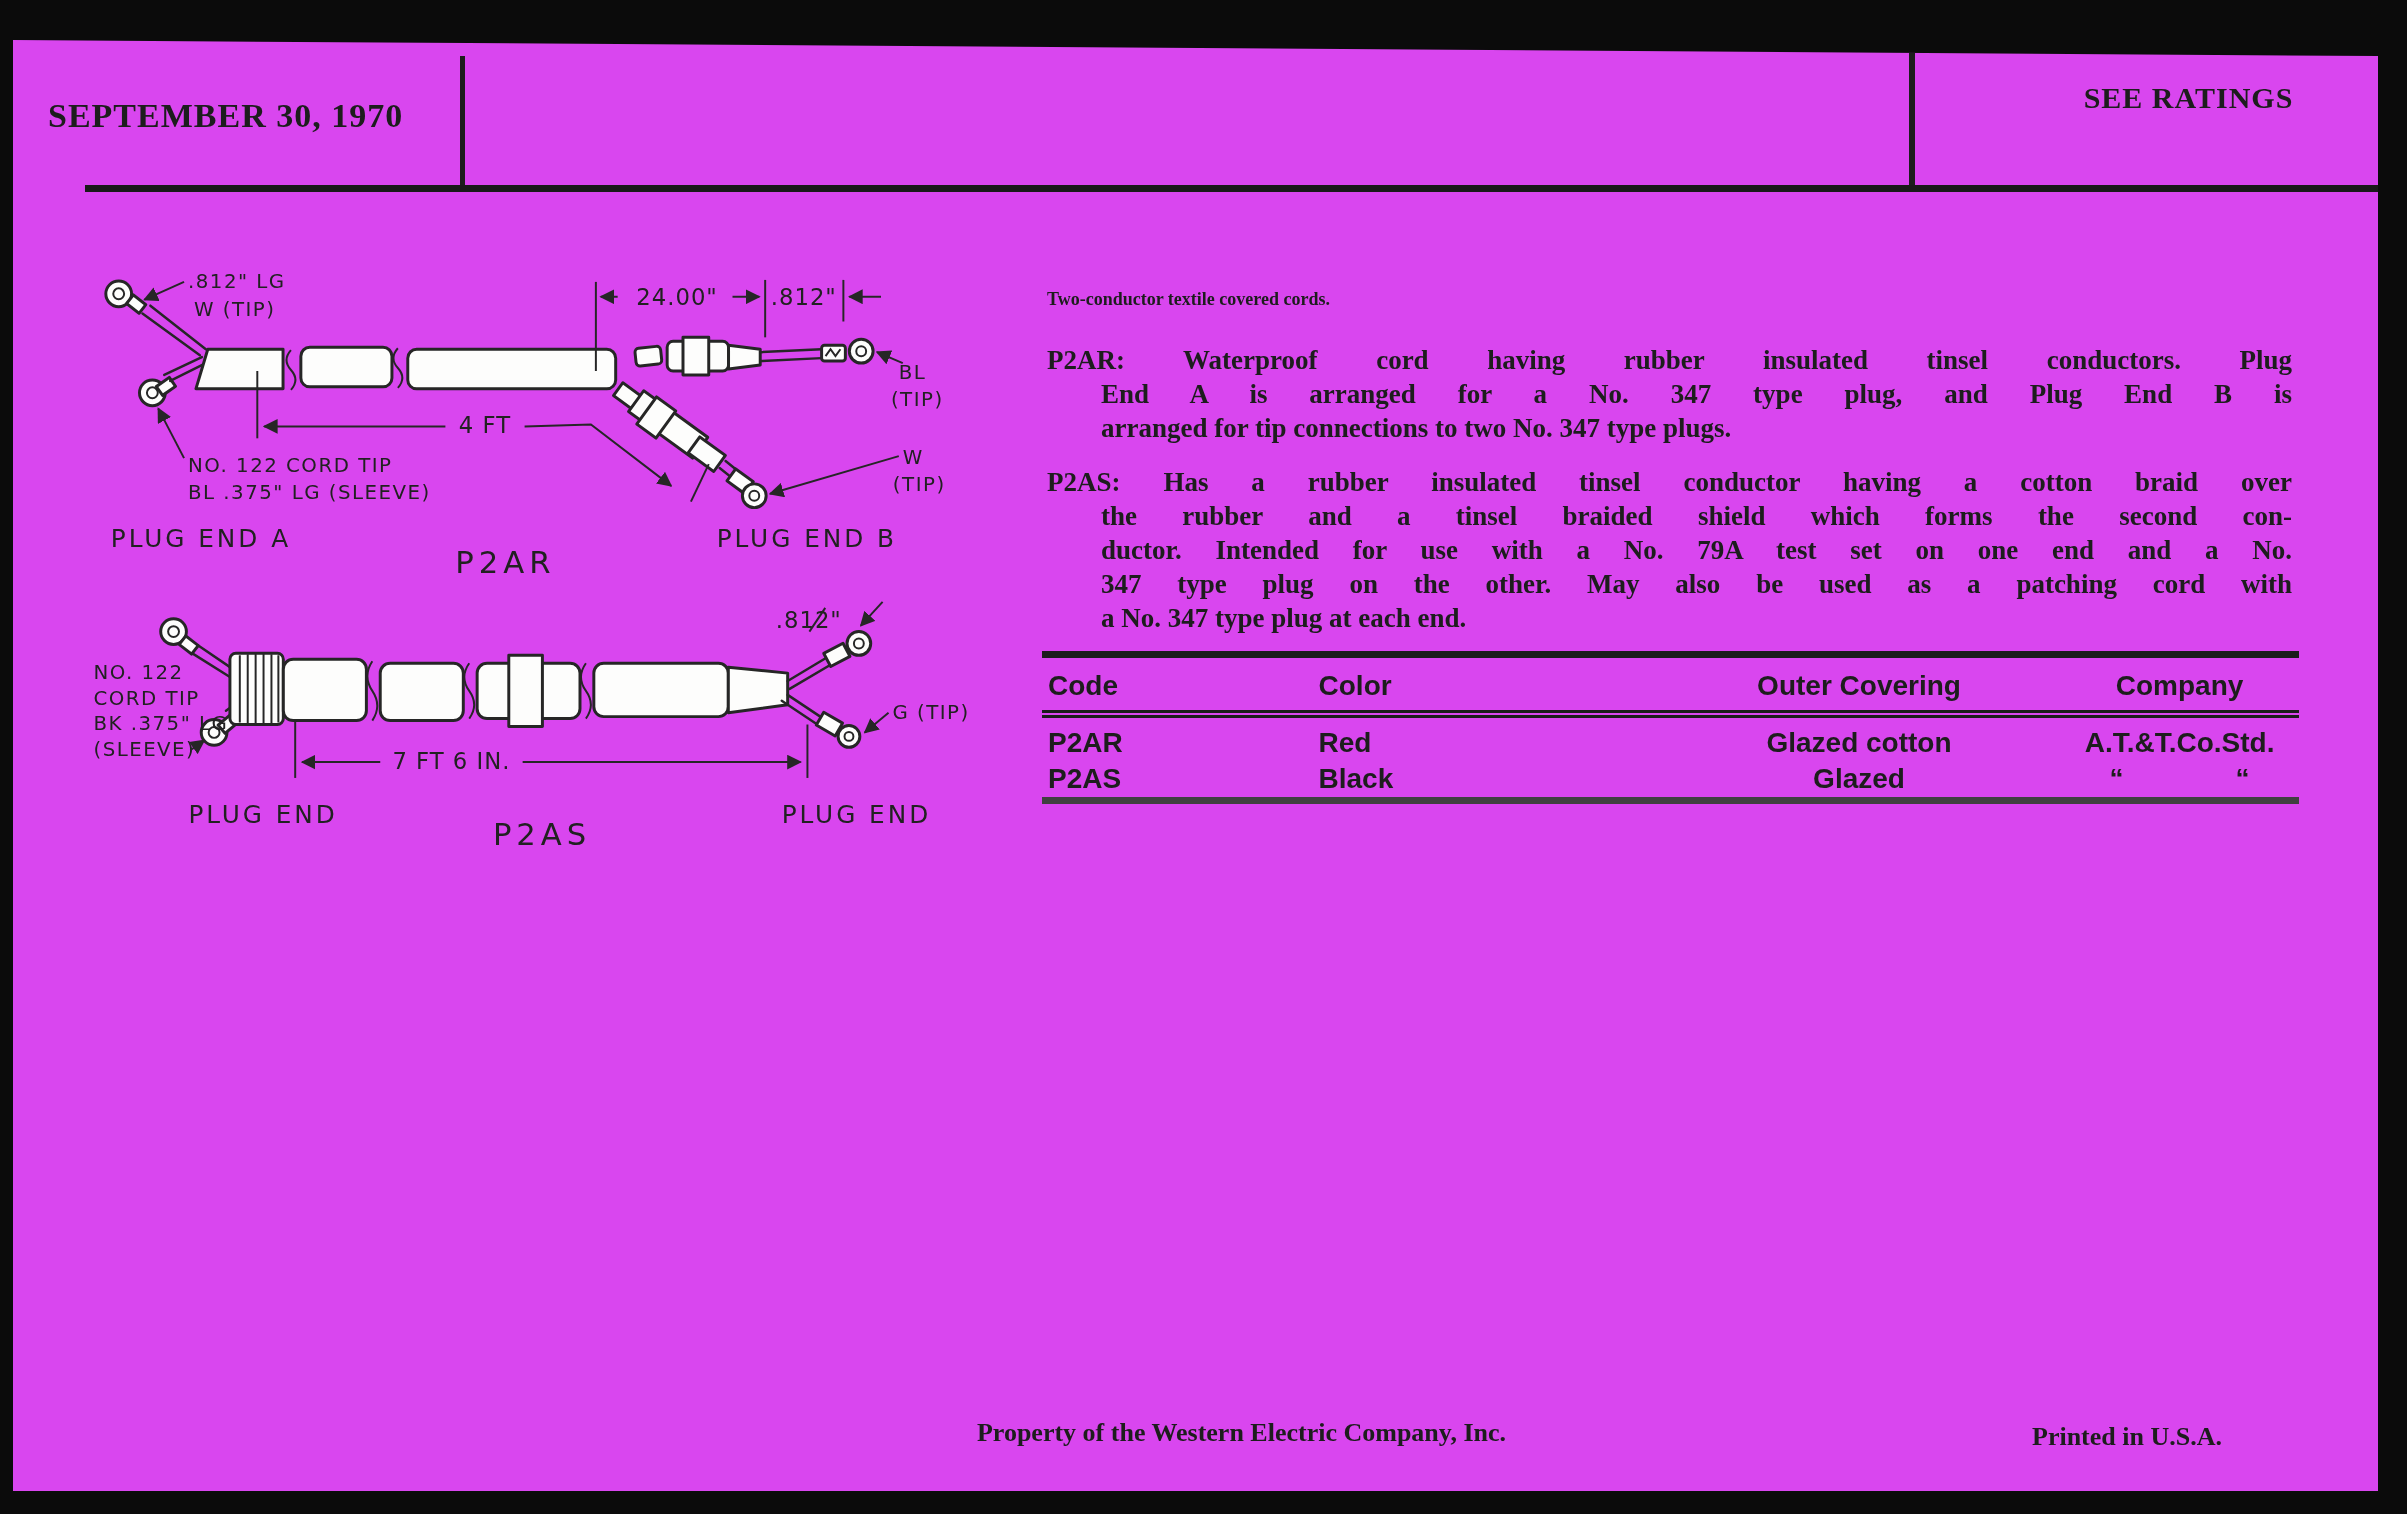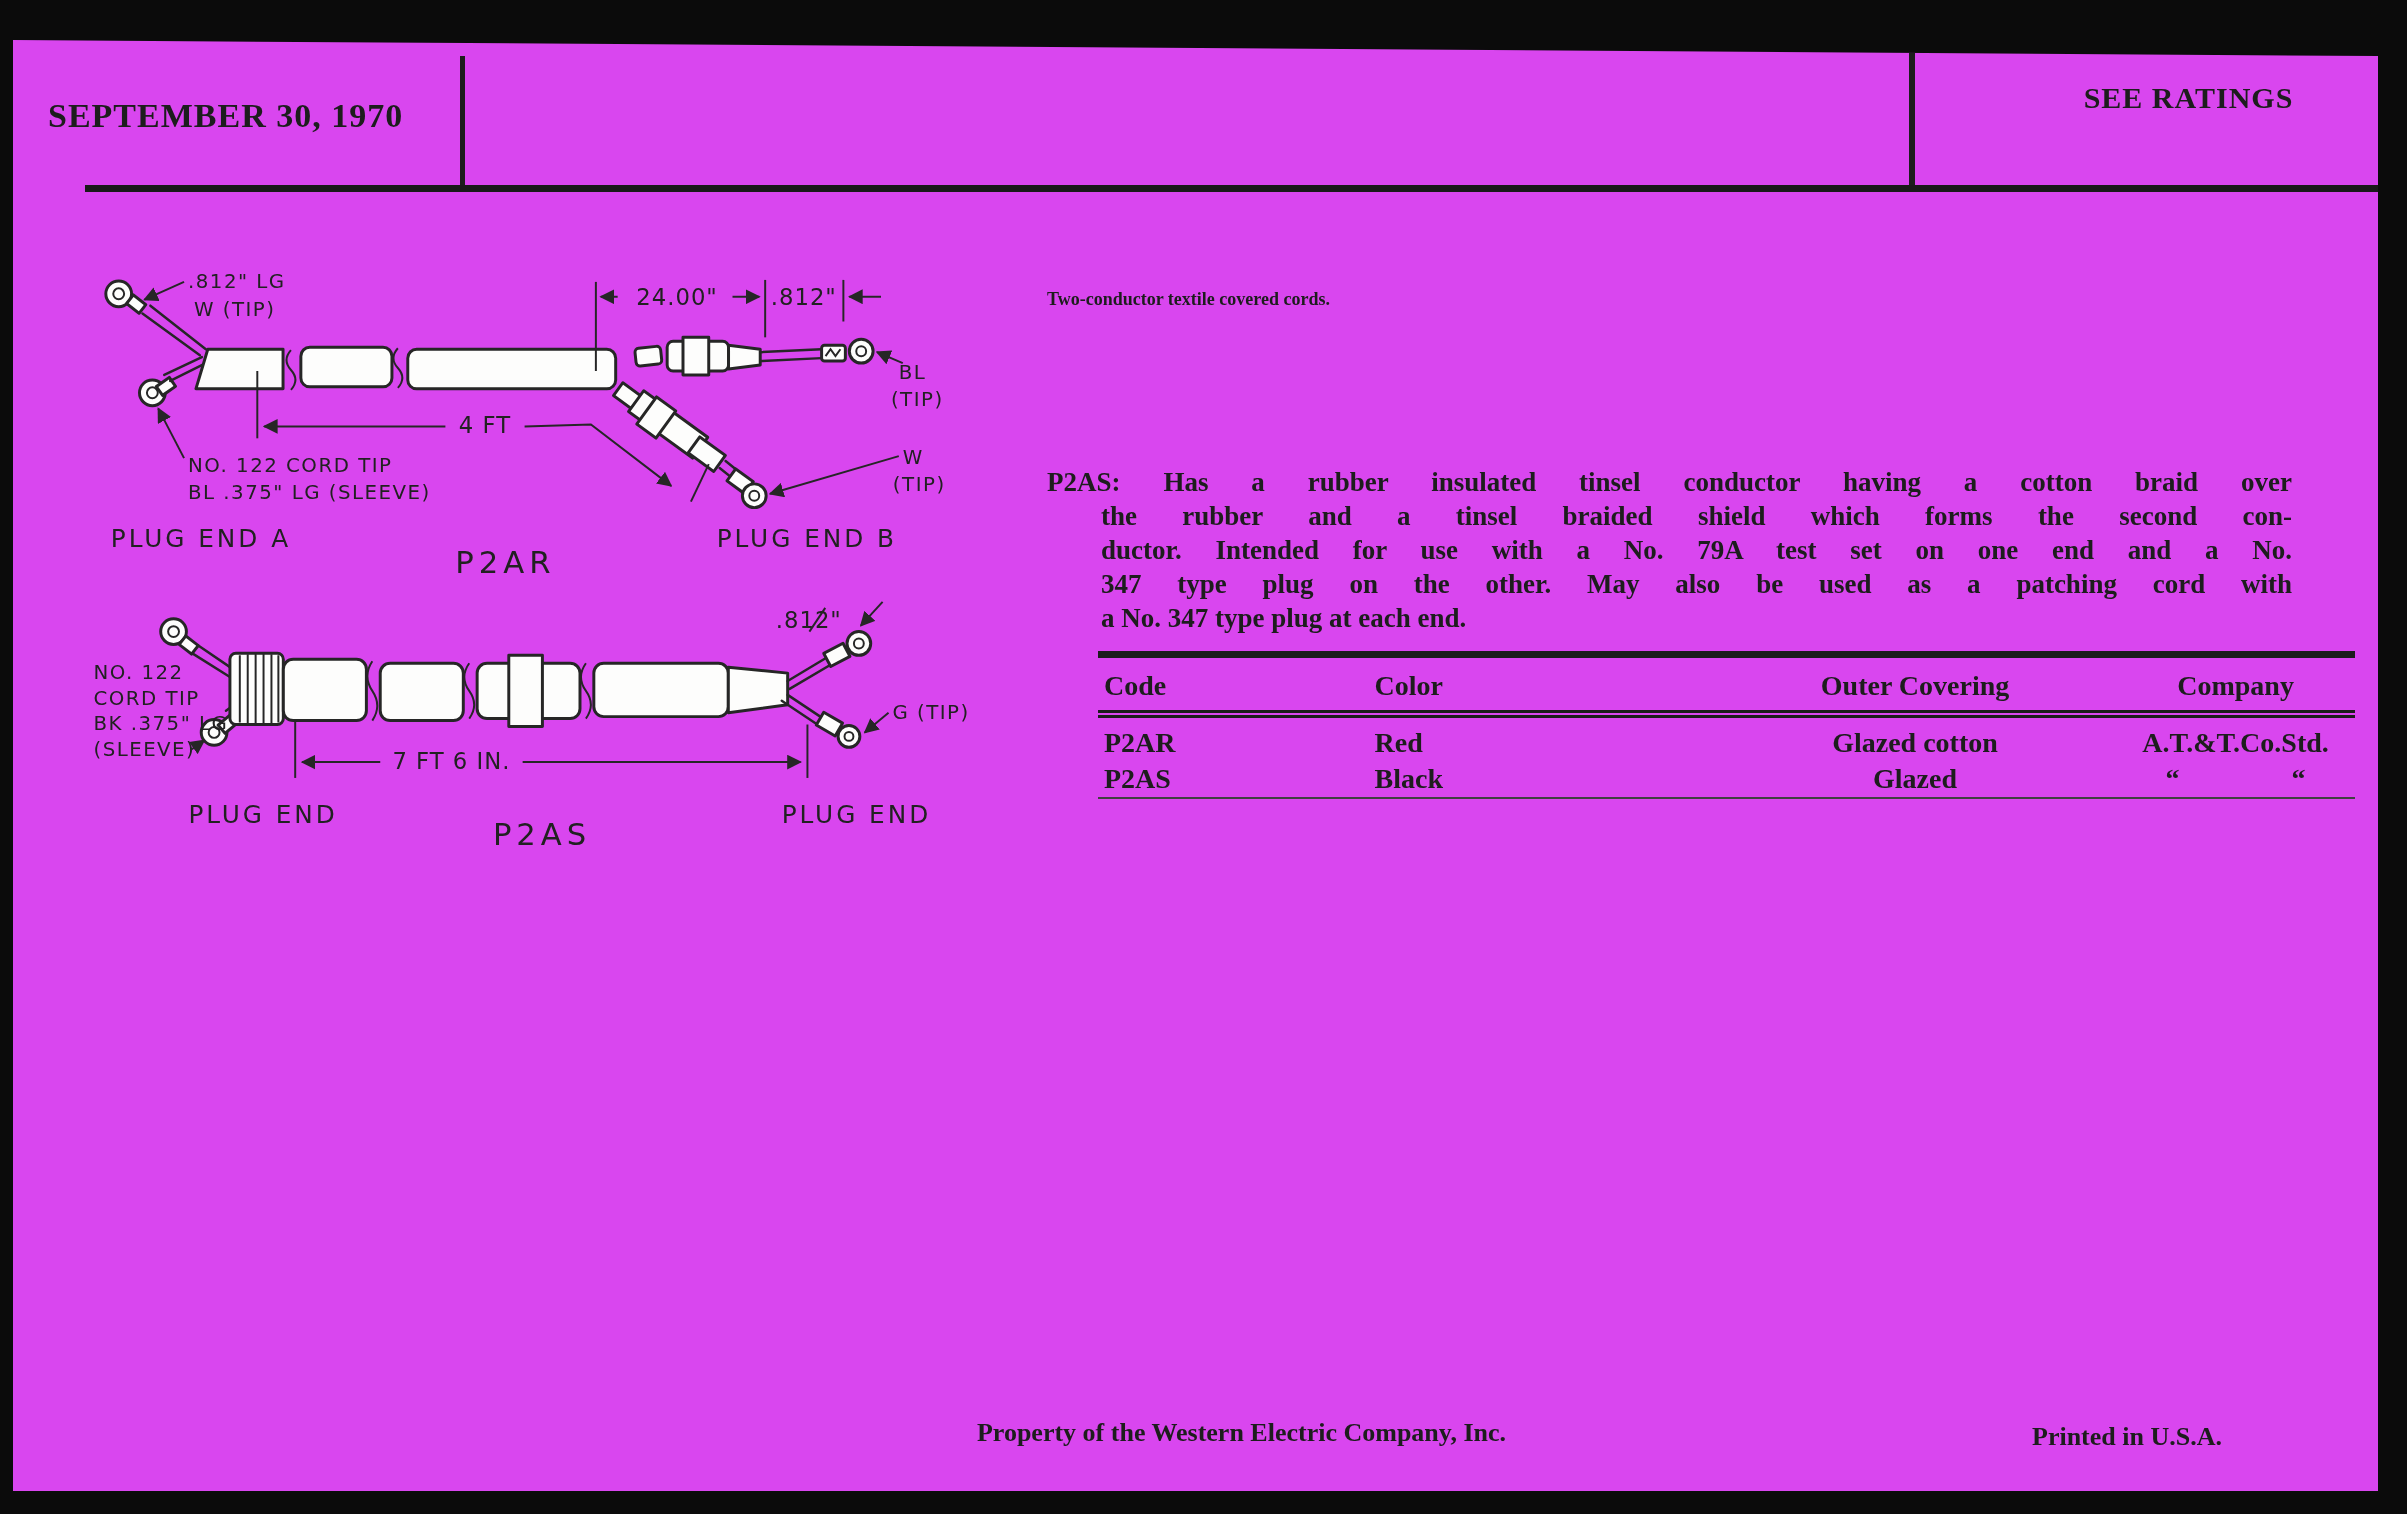--- a/index.html
+++ b/index.html
@@ -22,23 +22,23 @@
   .desc-intro { left:1047px; top:289px; font-size:18px; }
   .desc-block { left:1047px; width:1245px; }
   .p2ar-block { top:343px; }
   .p2as-block { top:465px; }
   .jline { font-size:27px; line-height:34px; height:34px; color:#1d1d1d; font-weight:bold;
            text-align:justify; text-align-last:justify; white-space:normal; }
   .jline.ind { padding-left:54px; }
   .jline.jlast { text-align-last:left; }
 
   
-  .spec-table { position:absolute; left:1098px; top:651px; width:1257px; border-collapse:collapse;
-                font-family:Liberation Serif, serif; font-weight:bold; color:#1d1d1d;
-                border-top:7px solid #1c1c1c; border-bottom:2px solid #404040; }
+  .spec-table { position:absolute; left:1042px; top:651px; width:1257px; border-collapse:collapse;
+                font-family:Liberation Sans, sans-serif; font-weight:bold; color:#1d1d1d;
+                border-top:7px solid #1c1c1c; border-bottom:7px solid #404040; }
   .spec-table th { font-size:28px; font-weight:bold; padding:12px 0 8px 0; border-bottom:8px double #1c1c1c; }
   .spec-table td { font-size:28px; padding:1px 0; white-space:pre; line-height:34px; }
   .spec-table tr.first td { padding-top:8px; }
   .c1 { width:22%; text-align:left; padding-left:6px !important; }
   .c2 { width:27%; text-align:left; }
   .c3 { width:32%; text-align:center; }
   .c4 { width:19%; text-align:center; }
 
   
   .footer-prop { left:909px; top:1418px; width:665px; text-align:center; font-size:26px; }
@@ -224,20 +224,25 @@
         <text class="ann" x="812" y="126">G (TIP)</text>
 
         <text class="plugend" x="100" y="232">PLUG END</text>
         <text class="dname" x="408" y="254">P2AS</text>
         <text class="plugend" x="700" y="232">PLUG END</text>
       </g>
     </svg>
 
     <div class="abs ink desc-intro">Two-conductor textile covered cords.</div>
 
+    <div class="abs desc-block p2ar-block">
+      <div class="jline">P2AR: Waterproof cord having rubber insulated tinsel conductors. Plug</div>
+      <div class="jline ind">End A is arranged for a No. 347 type plug, and Plug End B is</div>
+      <div class="jline ind jlast">arranged for tip connections to two No. 347 type plugs.</div>
+    </div>
 
     <div class="abs desc-block p2as-block">
       <div class="jline">P2AS: Has a rubber insulated tinsel conductor having a cotton braid over</div>
       <div class="jline ind">the rubber and a tinsel braided shield which forms the second con-</div>
       <div class="jline ind">ductor. Intended for use with a No. 79A test set on one end and a No.</div>
       <div class="jline ind">347 type plug on the other. May also be used as a patching cord with</div>
       <div class="jline ind jlast">a No. 347 type plug at each end.</div>
     </div>
 
     <table class="spec-table">

